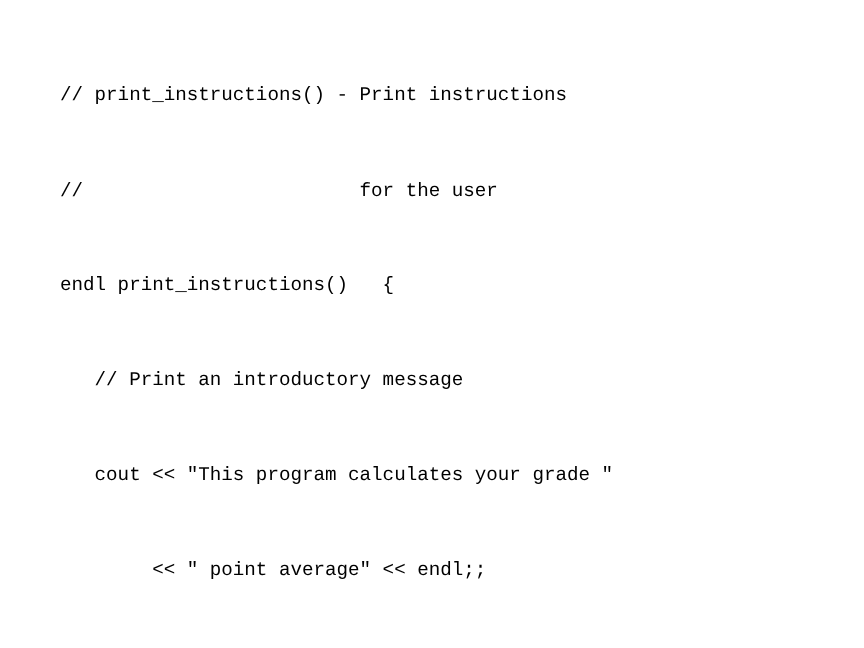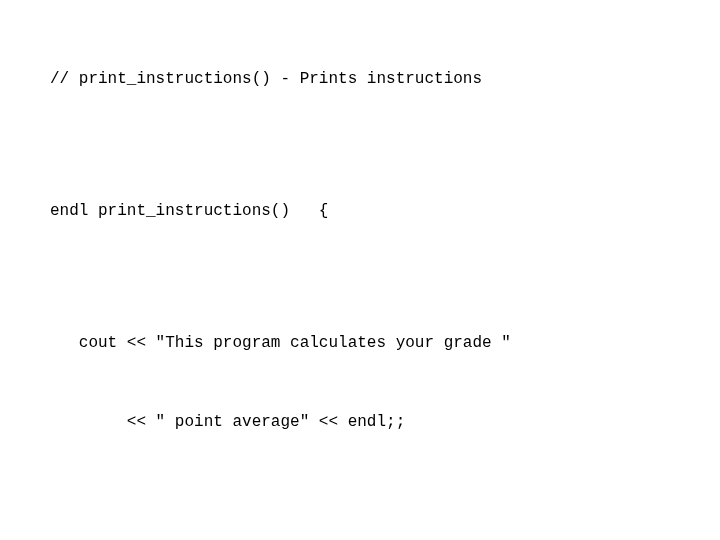--- a/index.html
+++ b/index.html
@@ -24,25 +24,27 @@
       font-size: 16px;
       line-height: 1.65;
       color: #000000;
       white-space: pre;
     }
   </style>
 </head>
 <body>
 
 <div class="code-container">
-<span>// print_instructions() - Prints instructions</span>
+<span>// print_instructions() - Print instructions</span>
 <br>
+<span>//                        for the user</span>
 <br>
 <span>endl print_instructions()   {</span>
 <br>
+<span>   // Print an introductory message</span>
 <br>
 <span>   cout &lt;&lt; "This program calculates your grade "</span>
 <br>
 <span>        &lt;&lt; " point average" &lt;&lt; endl;;</span>
 <br>
 
 <br>
 
 <br>
 

